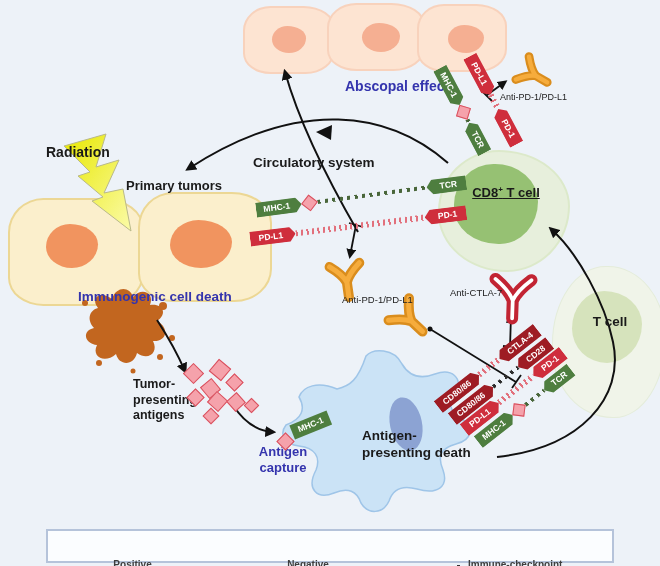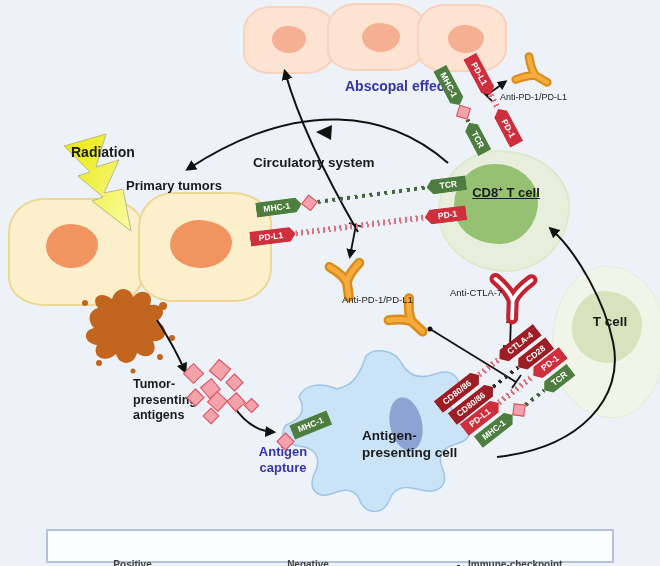--- a/index.html
+++ b/index.html
@@ -130,33 +130,34 @@
       <use href="#abY" stroke="#da8d1d" stroke-width="8"></use>
         <use href="#abY" stroke="#f6ac3c" stroke-width="4"></use>
     </g>
     <g transform="translate(513,293) rotate(2) scale(1.5)">
       <use href="#abY" stroke="#c22433" stroke-width="8"></use>
         <use href="#abY" stroke="#ffffff" stroke-width="2.5"></use>
     </g>
   </svg>
 
   <div class="lbl blue" style="left:345px;top:78px;font-size:14px;">Abscopal effect</div>
-  <div class="lbl" style="left:46px;top:144px;font-size:14px;margin-left:25px;">Radiation</div>
+  <div class="lbl" style="left:46px;top:144px;font-size:14px;">Radiation</div>
   <div class="lbl" style="left:126px;top:178px;font-size:13px;">Primary tumors</div>
   <div class="lbl" style="left:253px;top:155px;font-size:13.5px;">Circulatory system</div>
   <div class="lbl" style="left:460px;top:185px;width:92px;text-align:center;font-size:13px;text-decoration:underline;"><span>CD8</span><sup>+</sup><span> T cell</span></div>
   <div class="lbl" style="left:580px;top:314px;width:60px;text-align:center;font-size:13.5px;">T cell</div>
   <div class="lbl small" style="left:500px;top:92px;font-size:9px;">Anti-PD-1/PD-L1</div>
   <div class="lbl small" style="left:342px;top:294px;">Anti-PD-1/PD-L1</div>
   <div class="lbl small" style="left:450px;top:287px;">Anti-CTLA-7</div>
+  <div class="lbl blue" style="left:78px;top:289px;font-size:13.5px;">Immunogenic cell death</div>
   <div class="lbl" style="left:133px;top:377px;font-size:12.5px;">Tumor-
 presenting
 antigens</div>
   <div class="lbl" style="left:362px;top:428px;font-size:13.5px;">Antigen-
-presenting cell</div>
+presenting death</div>
   <div class="lbl blue" style="left:252px;top:444px;width:62px;text-align:center;font-size:13px;">Antigen
 capture</div>
 
   <div class="rrow" style="left:256px;top:202px;width:212px;transform:rotate(-7.5deg);">
     <div class="bar g pr" style="width:42px;">MHC-1</div>
     <div class="diamond"></div>
     <div class="ln posg"></div>
     <div class="bar g pl" style="width:36px;">TCR</div>
   </div>
   <div class="rrow" style="left:250px;top:231px;width:218px;transform:rotate(-7deg);">

